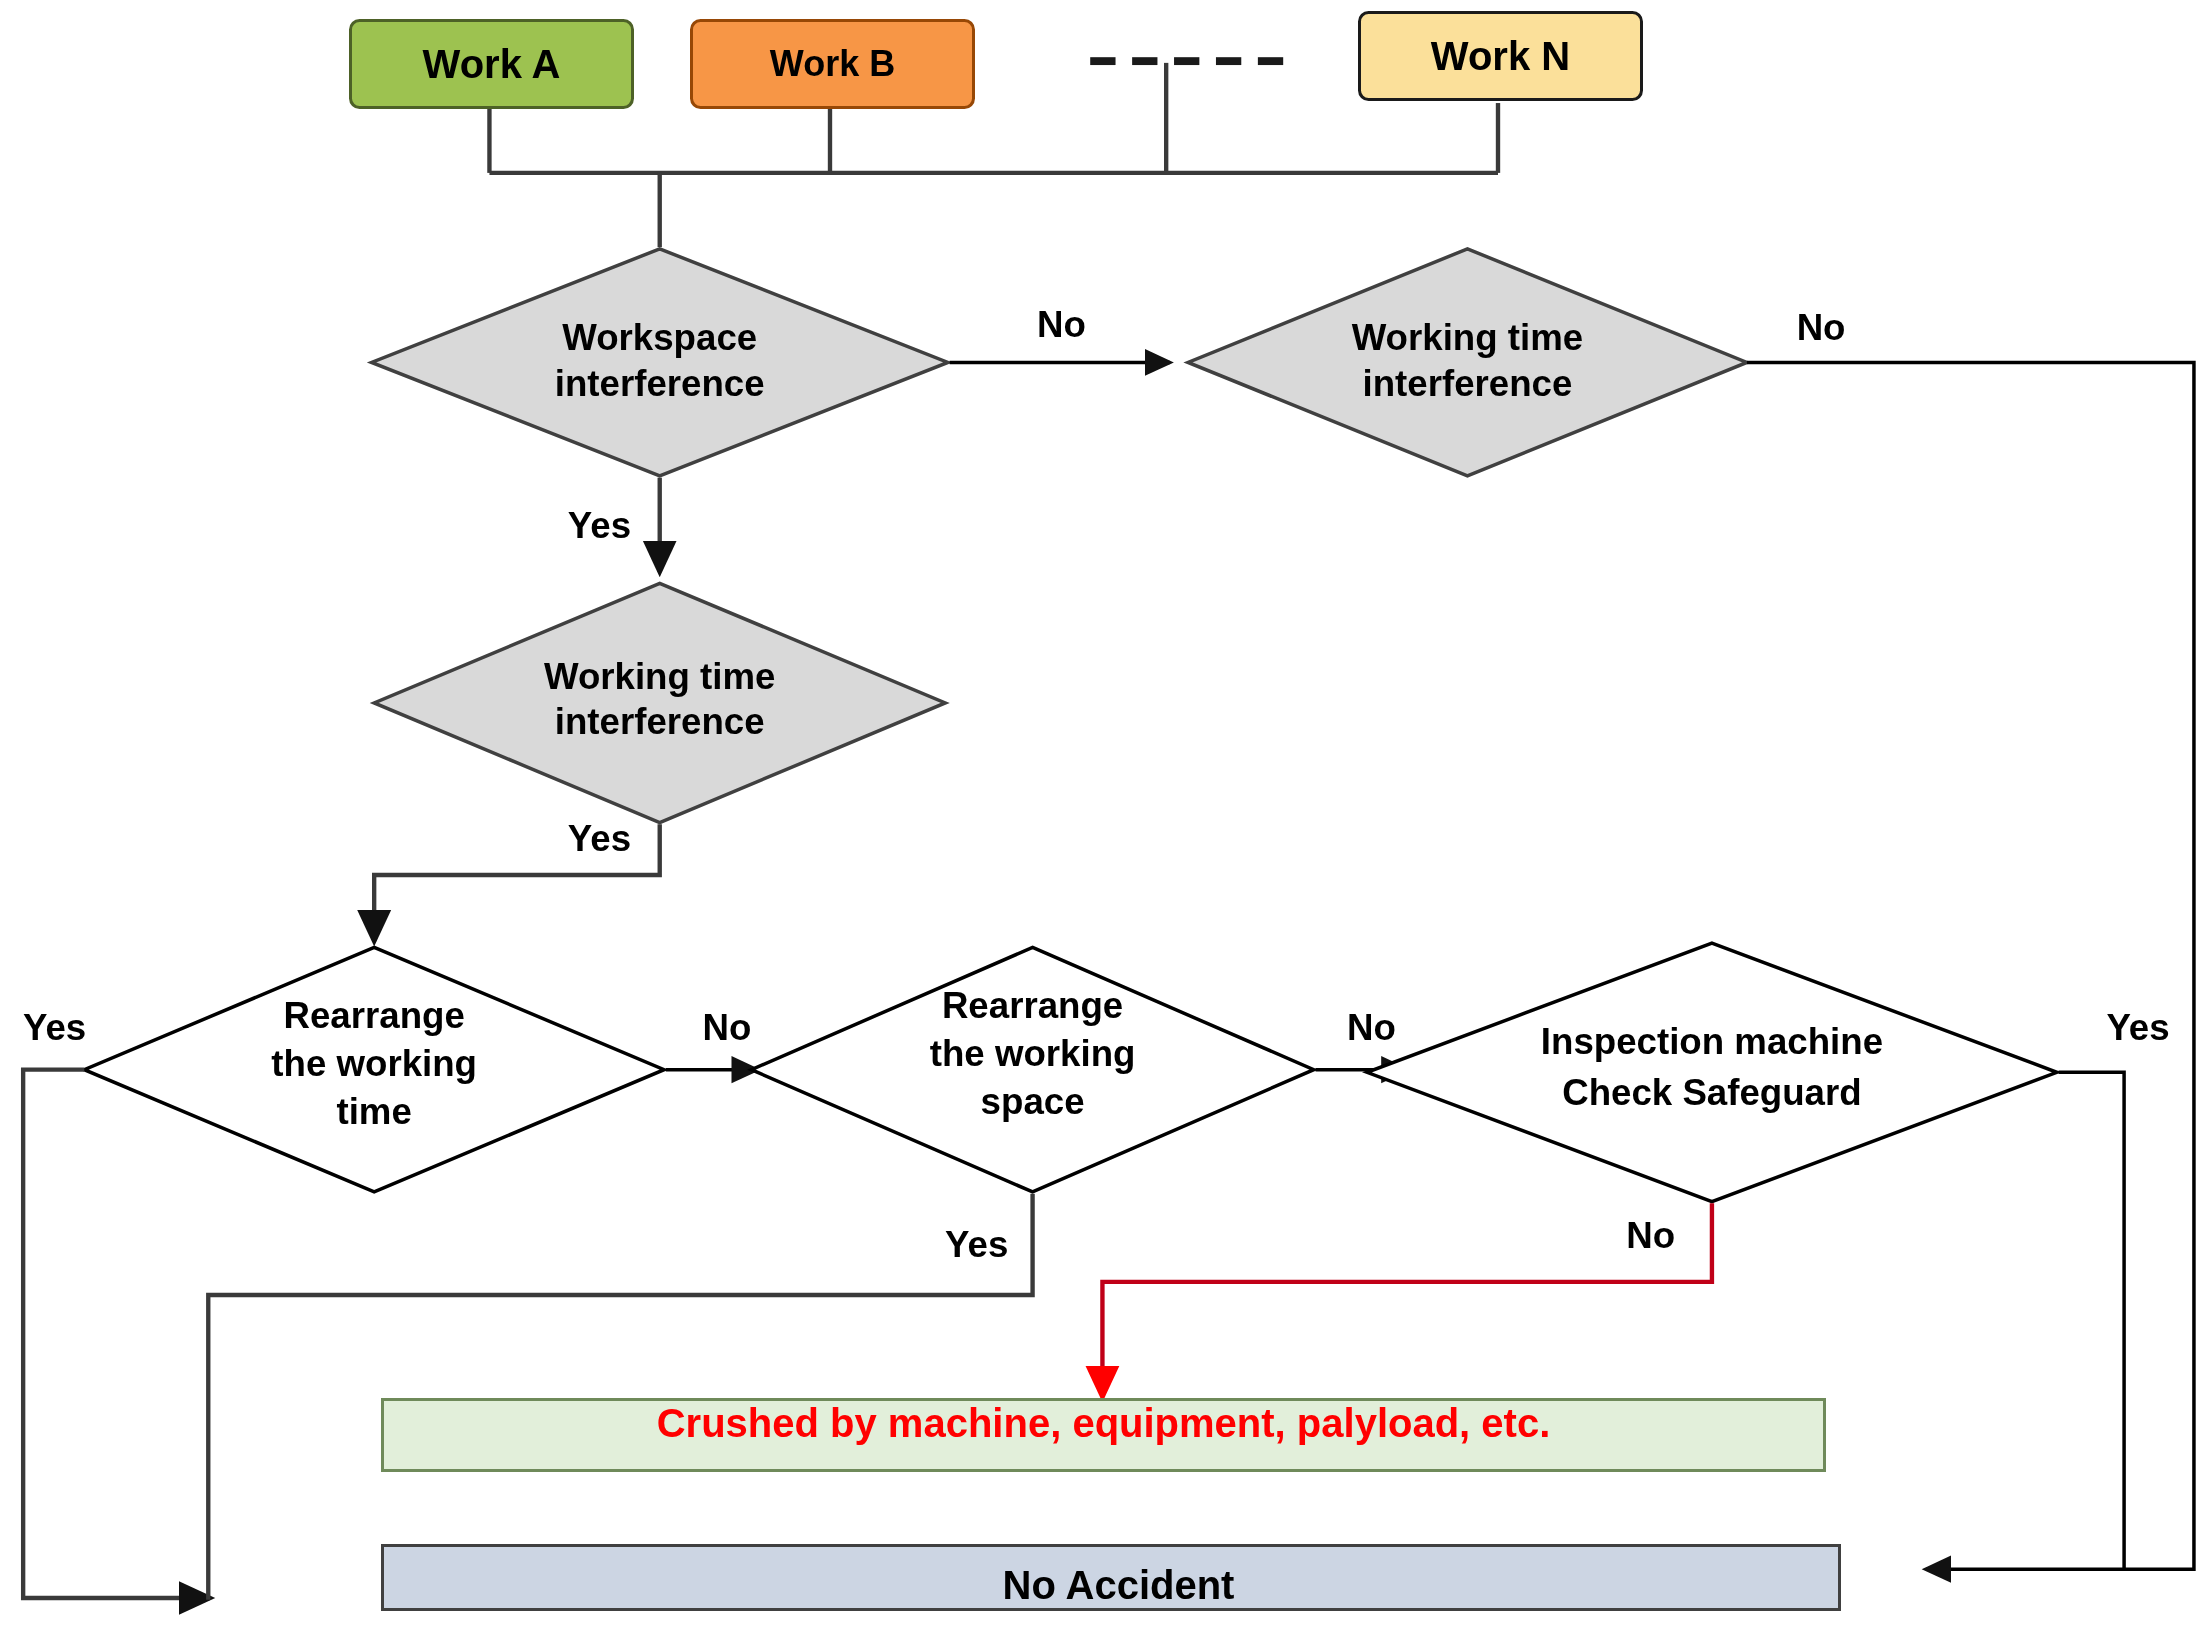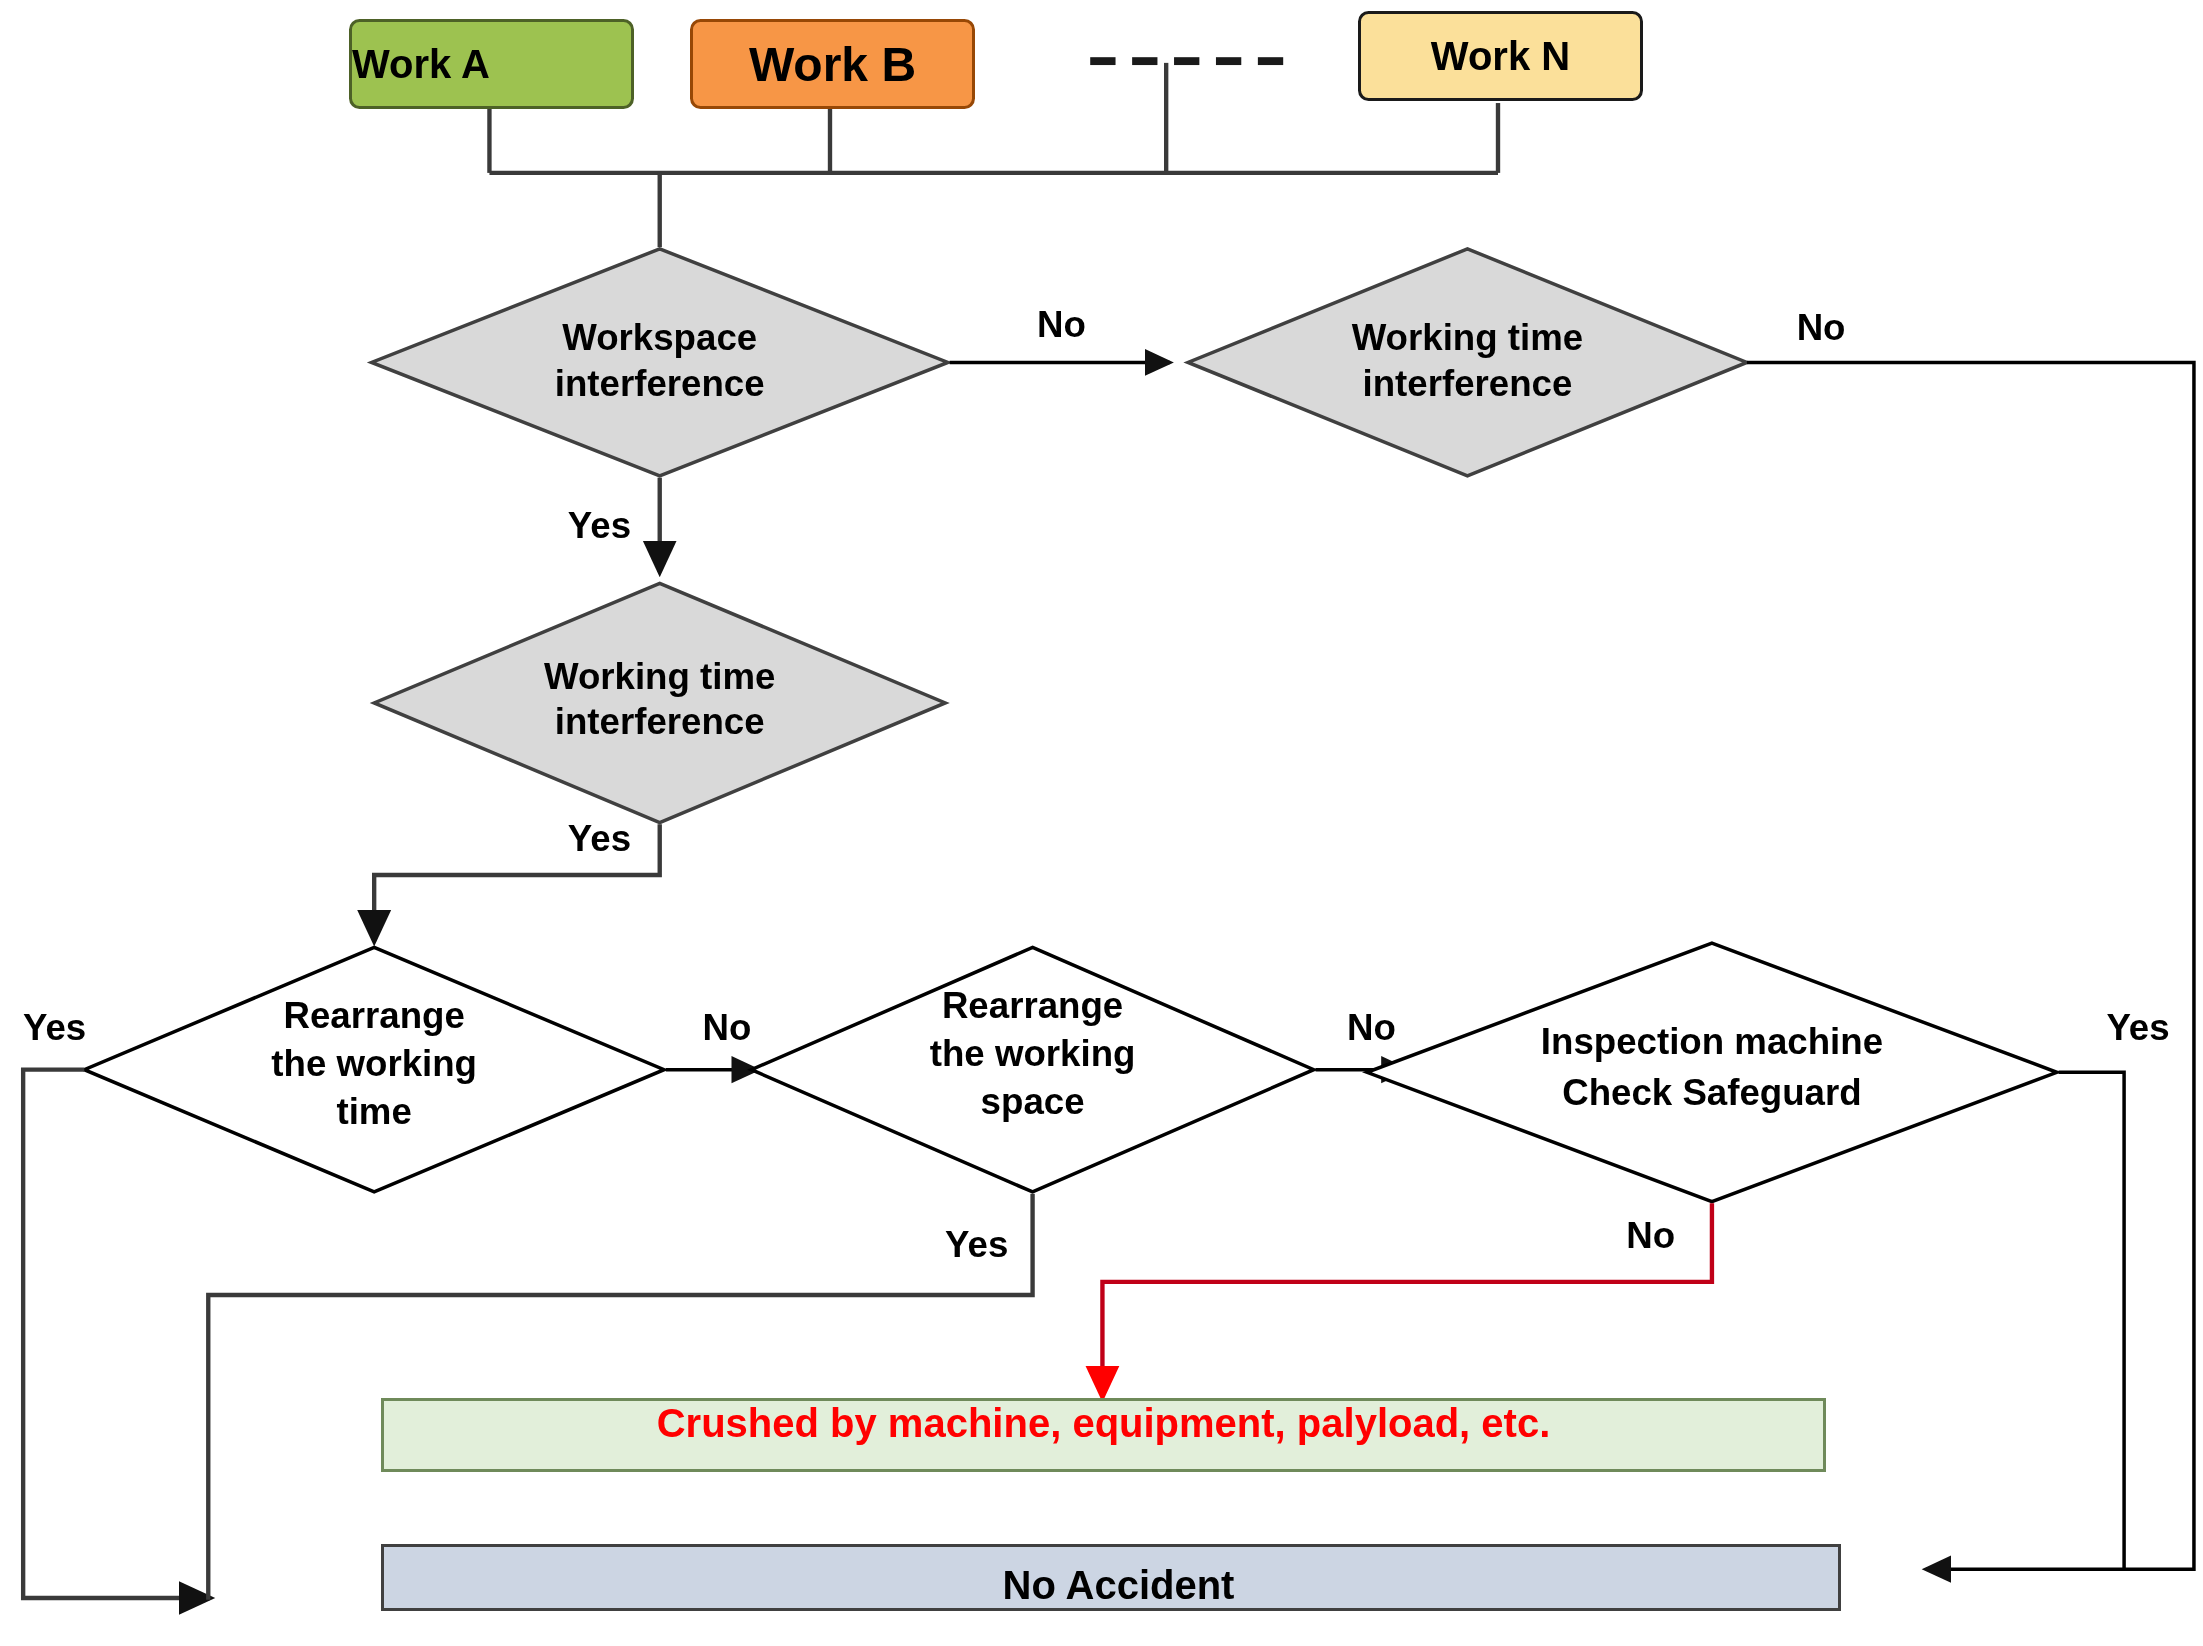--- a/index.html
+++ b/index.html
@@ -158,28 +158,28 @@
       <line class="dashseg" x1="1248" y1="70" x2="1277" y2="70"></line>
       <line class="dashseg" x1="1296" y1="70" x2="1325" y2="70"></line>
       <line class="dashseg" x1="1344" y1="70" x2="1373" y2="70"></line>
       <line class="dashseg" x1="1392" y1="70" x2="1421" y2="70"></line>
       <line class="dashseg" x1="1440" y1="70" x2="1469" y2="70"></line>
     </g>
   </svg>
 
   <div style="position:absolute; left:349px; top:19px; width:279px; height:84px;
               background:#9dc250; border:3.5px solid #4d6127; border-radius:10.5px;
-              display:flex; align-items:center; justify-content:flex-start;">
+              display:flex; align-items:center; justify-content:center;">
     <span style="font-size:40px; font-weight:bold; color:#000;">Work A</span>
   </div>
 
   <div style="position:absolute; left:690px; top:19px; width:279px; height:84px;
               background:#f79646; border:3.5px solid #974806; border-radius:10.5px;
               display:flex; align-items:center; justify-content:center;">
-    <span style="font-size:48px; font-weight:bold; color:#000;">Work B</span>
+    <span style="font-size:36px; font-weight:bold; color:#000;">Work B</span>
   </div>
 
   <div style="position:absolute; left:1358px; top:11px; width:279px; height:84px;
               background:#fbe09a; border:3.5px solid #1a1a1a; border-radius:10.5px;
               display:flex; align-items:center; justify-content:center;">
     <span style="font-size:40px; font-weight:bold; color:#000;">Work N</span>
   </div>
 
   <div style="position:absolute; left:381px; top:1398px; width:1439px; height:68px;
               background:#e2efda; border:3.5px solid #6f8a5a;

